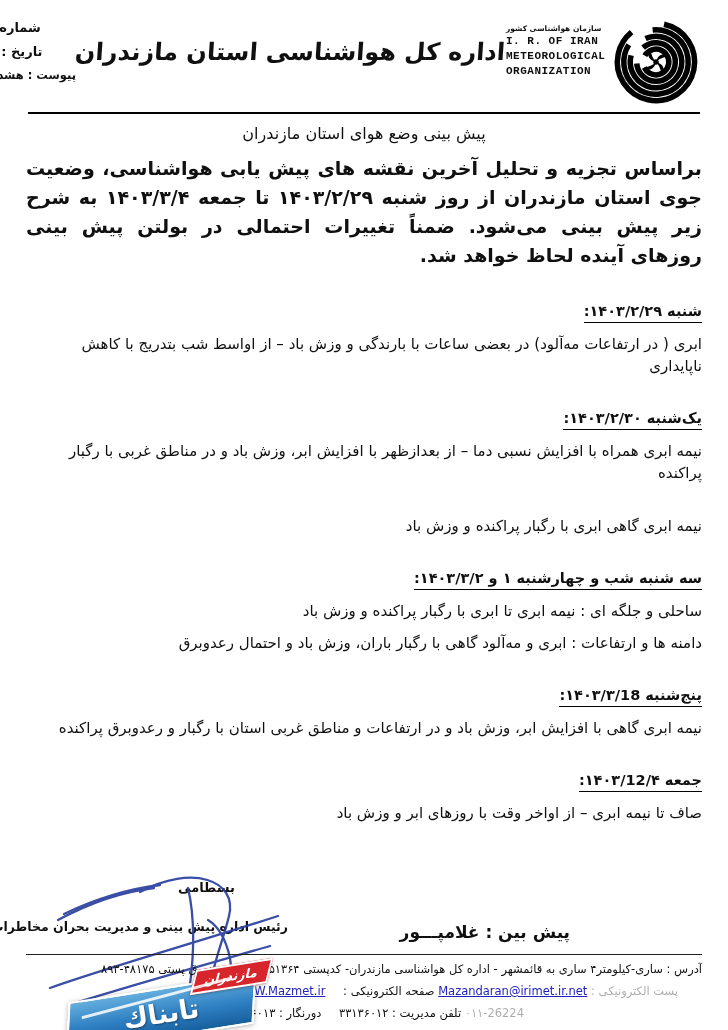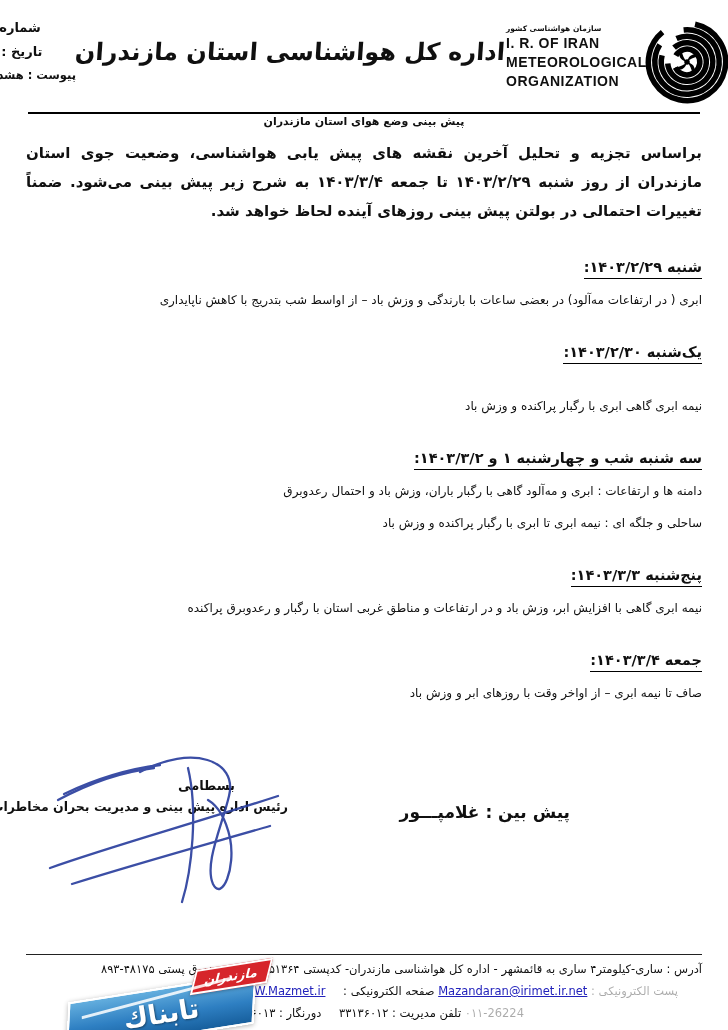--- a/index.html
+++ b/index.html
@@ -8,46 +8,46 @@
     background:#ffffff;color:#101010;
     font-family:"DejaVu Sans", sans-serif;direction:rtl;
   }
   .page{padding:14px 26px 0 26px;position:relative;}
 
   
   .letterhead{display:flex;align-items:flex-start;direction:rtl;}
   .logo-block{display:flex;direction:ltr;align-items:flex-start;width:196px;flex:0 0 auto;margin-top:2px;}
   .logo-text{text-align:left;margin-top:8px;margin-right:-6px;flex:1;line-height:1.35;}
   .logo-text .fa{font-size:7.5px;font-weight:bold;}
-  .logo-text .en{font-size:14px;font-weight:bold;font-family:Liberation Sans, sans-serif;letter-spacing:.5px;white-space:nowrap;}
+  .logo-text .en{font-size:11px;font-weight:bold;font-family:Liberation Mono, monospace;letter-spacing:.5px;white-space:nowrap;}
   .spiral{flex:0 0 auto;}
   .org-calligraphy{
     flex:1;text-align:center;font-size:24px;font-weight:bold;
     padding-top:24px;transform:skewX(-4deg);letter-spacing:-1px;white-space:nowrap;
   }
   .meta-block{width:178px;flex:0 0 auto;text-align:center;font-weight:bold;font-size:13px;margin-top:6px;}
   .meta-block div{margin-bottom:9px;white-space:nowrap;}
   .meta-block div:last-child{font-size:11.5px;}
 
   .rule{border:none;border-top:2px solid #000;margin:4px 2px 0 2px;}
 
-  .doc-title{text-align:center;font-weight:bold;font-size:11px;margin-top:1px;}
+  .doc-title{text-align:center;font-weight:normal;font-size:16px;margin-top:10px;}
 
-  .intro{margin-top:11px;font-weight:bold;font-size:15px;line-height:29px;text-align:justify;text-align-last:right;}
+  .intro{margin-top:11px;font-weight:bold;font-size:19px;line-height:29px;text-align:justify;text-align-last:right;}
 
   
   .section{margin-top:31px;text-align:right;}
   .section:first-of-type{}
   .section .heading{display:inline-block;font-weight:bold;font-size:14.5px;border-bottom:1.5px solid #000;padding-bottom:3px;}
-  .section .line{margin-top:10px;font-size:12px;line-height:22px;}
+  .section .line{margin-top:10px;font-size:15px;line-height:22px;}
 
   
   .sig-area{position:relative;height:188px;margin-top:38px;}
   .forecaster{position:absolute;top:60px;right:132px;font-weight:bold;font-size:17px;white-space:nowrap;}
-  .head-name{position:absolute;top:36px;left:152px;font-weight:bold;font-size:13px;}
+  .head-name{position:absolute;top:18px;left:152px;font-weight:bold;font-size:13px;}
   .head-title{position:absolute;top:57px;left:10px;width:252px;text-align:center;font-weight:bold;font-size:12.5px;white-space:nowrap;}
   .scrawl{position:absolute;top:-4px;left:14px;}
 
   
   .footer{position:absolute;left:26px;right:26px;bottom:10px;border-top:1.5px solid #222;padding-top:7px;font-size:11.5px;}
   .f1{text-align:right;padding-left:4px;white-space:nowrap;}
   .f2{margin-top:8px;text-align:right;padding-right:24px;white-space:nowrap;}
   .f3{margin-top:8px;text-align:right;padding-right:178px;white-space:nowrap;}
   .flink{color:#2222bb;text-decoration:underline;font-family:"DejaVu Sans",sans-serif;}
   .faint{opacity:.35;}
@@ -114,39 +114,40 @@
 
   <p class="intro">براساس تجزیه و تحلیل آخرین نقشه های پیش یابی هواشناسی، وضعیت جوی استان مازندران از روز شنبه ۱۴۰۳/۲/۲۹ تا جمعه ۱۴۰۳/۳/۴ به شرح زیر پیش بینی می‌شود. ضمناً تغییرات احتمالی در بولتن پیش بینی روزهای آینده لحاظ خواهد شد.</p>
 
   <section class="section">
     <span class="heading">شنبه ۱۴۰۳/۲/۲۹:</span>
     <div class="line">ابری ( در ارتفاعات مه‌آلود) در بعضی ساعات با بارندگی و وزش باد – از اواسط شب بتدریج با کاهش ناپایداری</div>
   </section>
 
   <section class="section">
     <span class="heading">یک‌شنبه ۱۴۰۳/۲/۳۰:</span>
+    <div class="line">نیمه ابری همراه با افزایش نسبی دما – از بعدازظهر با افزایش ابر، وزش باد و در مناطق غربی با رگبار پراکنده</div>
   </section>
 
   <section class="section">
     <div class="line">نیمه ابری گاهی ابری با رگبار پراکنده و وزش باد</div>
   </section>
 
   <section class="section">
     <span class="heading">سه شنبه شب و چهارشنبه ۱ و ۱۴۰۳/۳/۲:</span>
+    <div class="line">ساحلی و جلگه ای : نیمه ابری تا ابری با رگبار پراکنده و وزش باد</div>
     <div class="line">دامنه ها و ارتفاعات : ابری و مه‌آلود گاهی با رگبار باران، وزش باد و احتمال رعدوبرق</div>
-    <div class="line">ساحلی و جلگه ای : نیمه ابری تا ابری با رگبار پراکنده و وزش باد</div>
   </section>
 
   <section class="section">
-    <span class="heading">پنج‌شنبه ۱۴۰۳/۳/۳:</span>
+    <span class="heading">پنج‌شنبه ۱۴۰۳/۳/18:</span>
     <div class="line">نیمه ابری گاهی با افزایش ابر، وزش باد و در ارتفاعات و مناطق غربی استان با رگبار و رعدوبرق پراکنده</div>
   </section>
 
   <section class="section">
-    <span class="heading">جمعه ۱۴۰۳/۳/۴:</span>
+    <span class="heading">جمعه ۱۴۰۳/12/۴:</span>
     <div class="line">صاف تا نیمه ابری – از اواخر وقت با روزهای ابر و وزش باد</div>
   </section>
 
   <div class="sig-area">
     <div class="forecaster">پیش بین : غلامپـــور</div>
     <div class="head-name">بسطامی</div>
     <div class="head-title">رئیس اداره پیش بینی و مدیریت بحران مخاطرات وضع هوا</div>
     <svg class="scrawl" width="256" height="178" viewBox="0 0 256 178">
       <g fill="none" stroke="#2b3f9e" stroke-width="2.3" stroke-linecap="round" opacity="0.92">
         <path d="M18,62 C55,42 88,33 114,30"></path>

